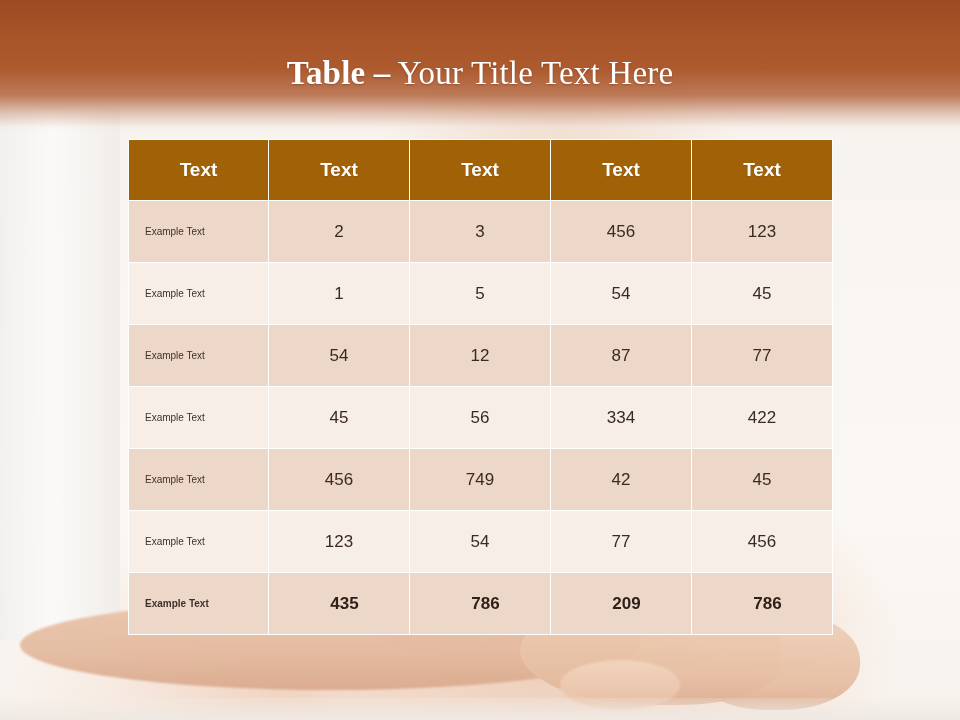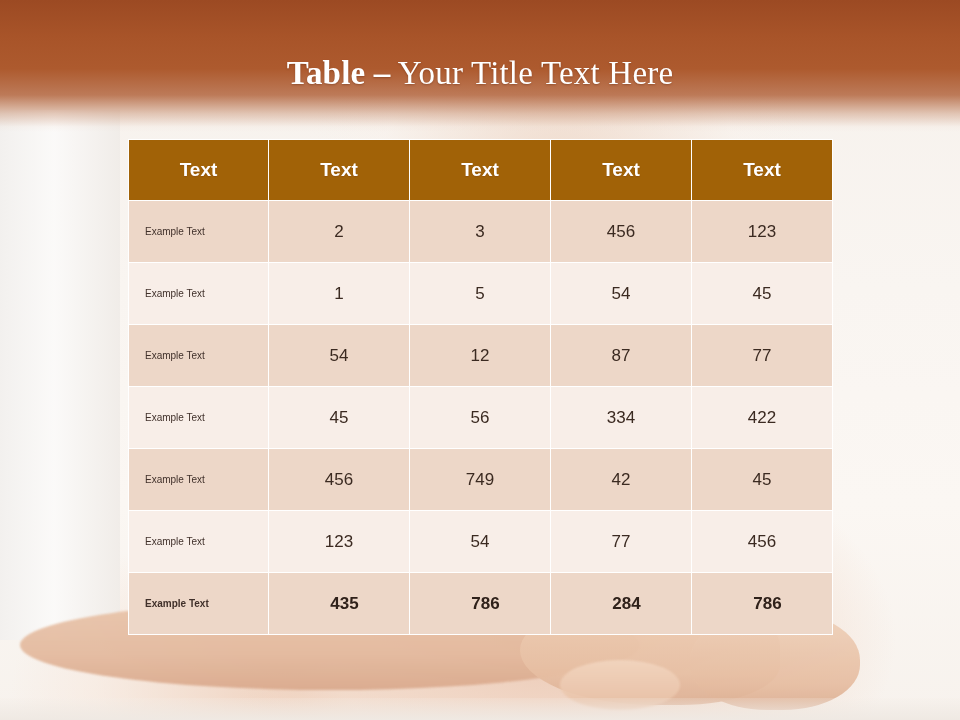--- a/index.html
+++ b/index.html
@@ -249,20 +249,20 @@
           <td class="label">Example Text</td>
           <td>123</td>
           <td>54</td>
           <td>77</td>
           <td>456</td>
         </tr>
         <tr class="total">
           <td class="label">Example Text</td>
           <td>435</td>
           <td>786</td>
-          <td>284</td>
+          <td>209</td>
           <td>786</td>
         </tr>
       </tbody>
     </table>
   </div>
 
 </div>
 
 </body></html>

